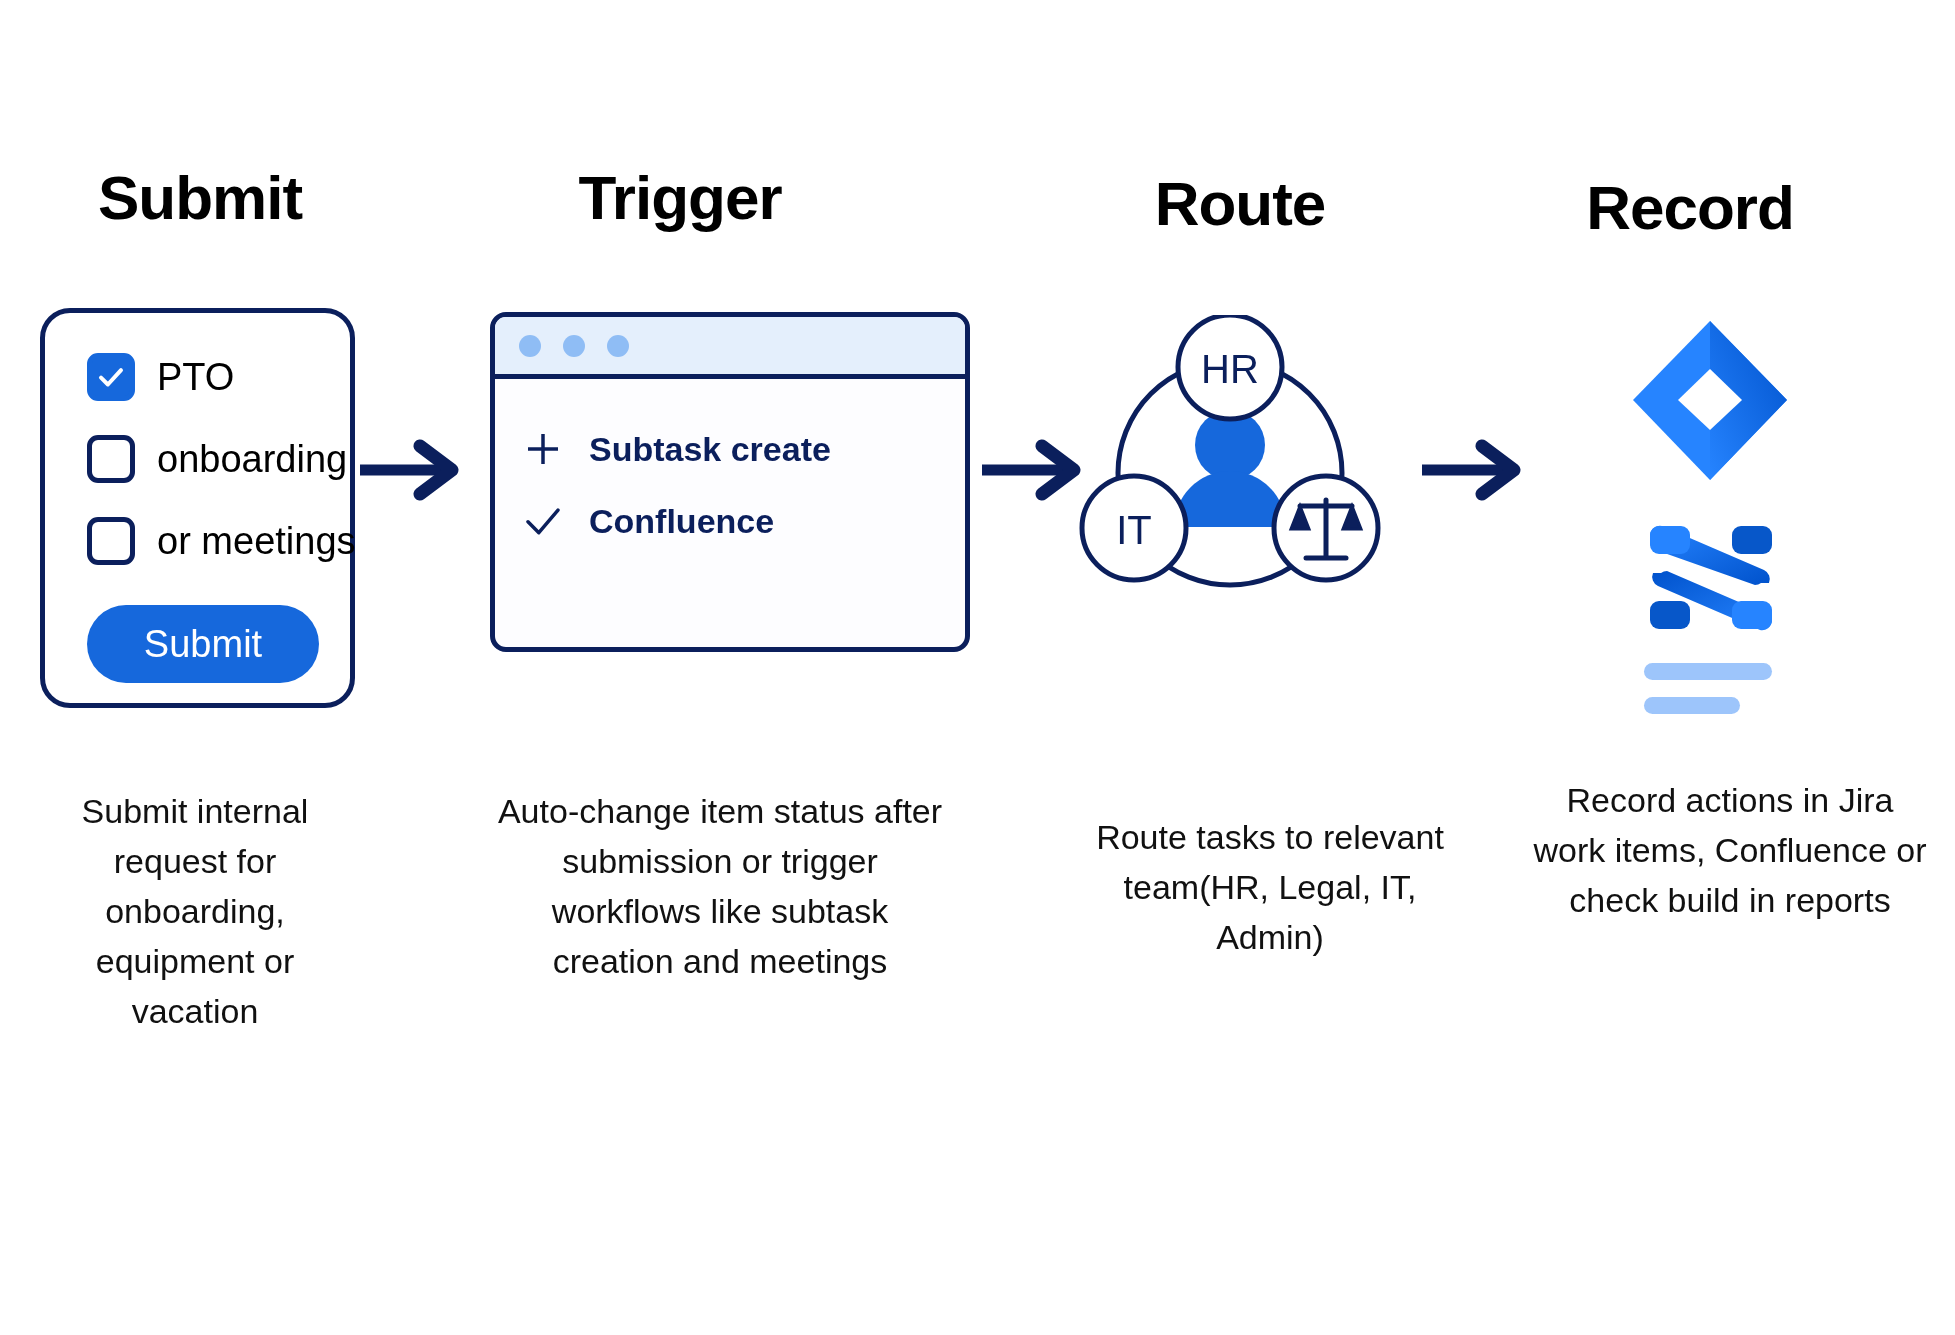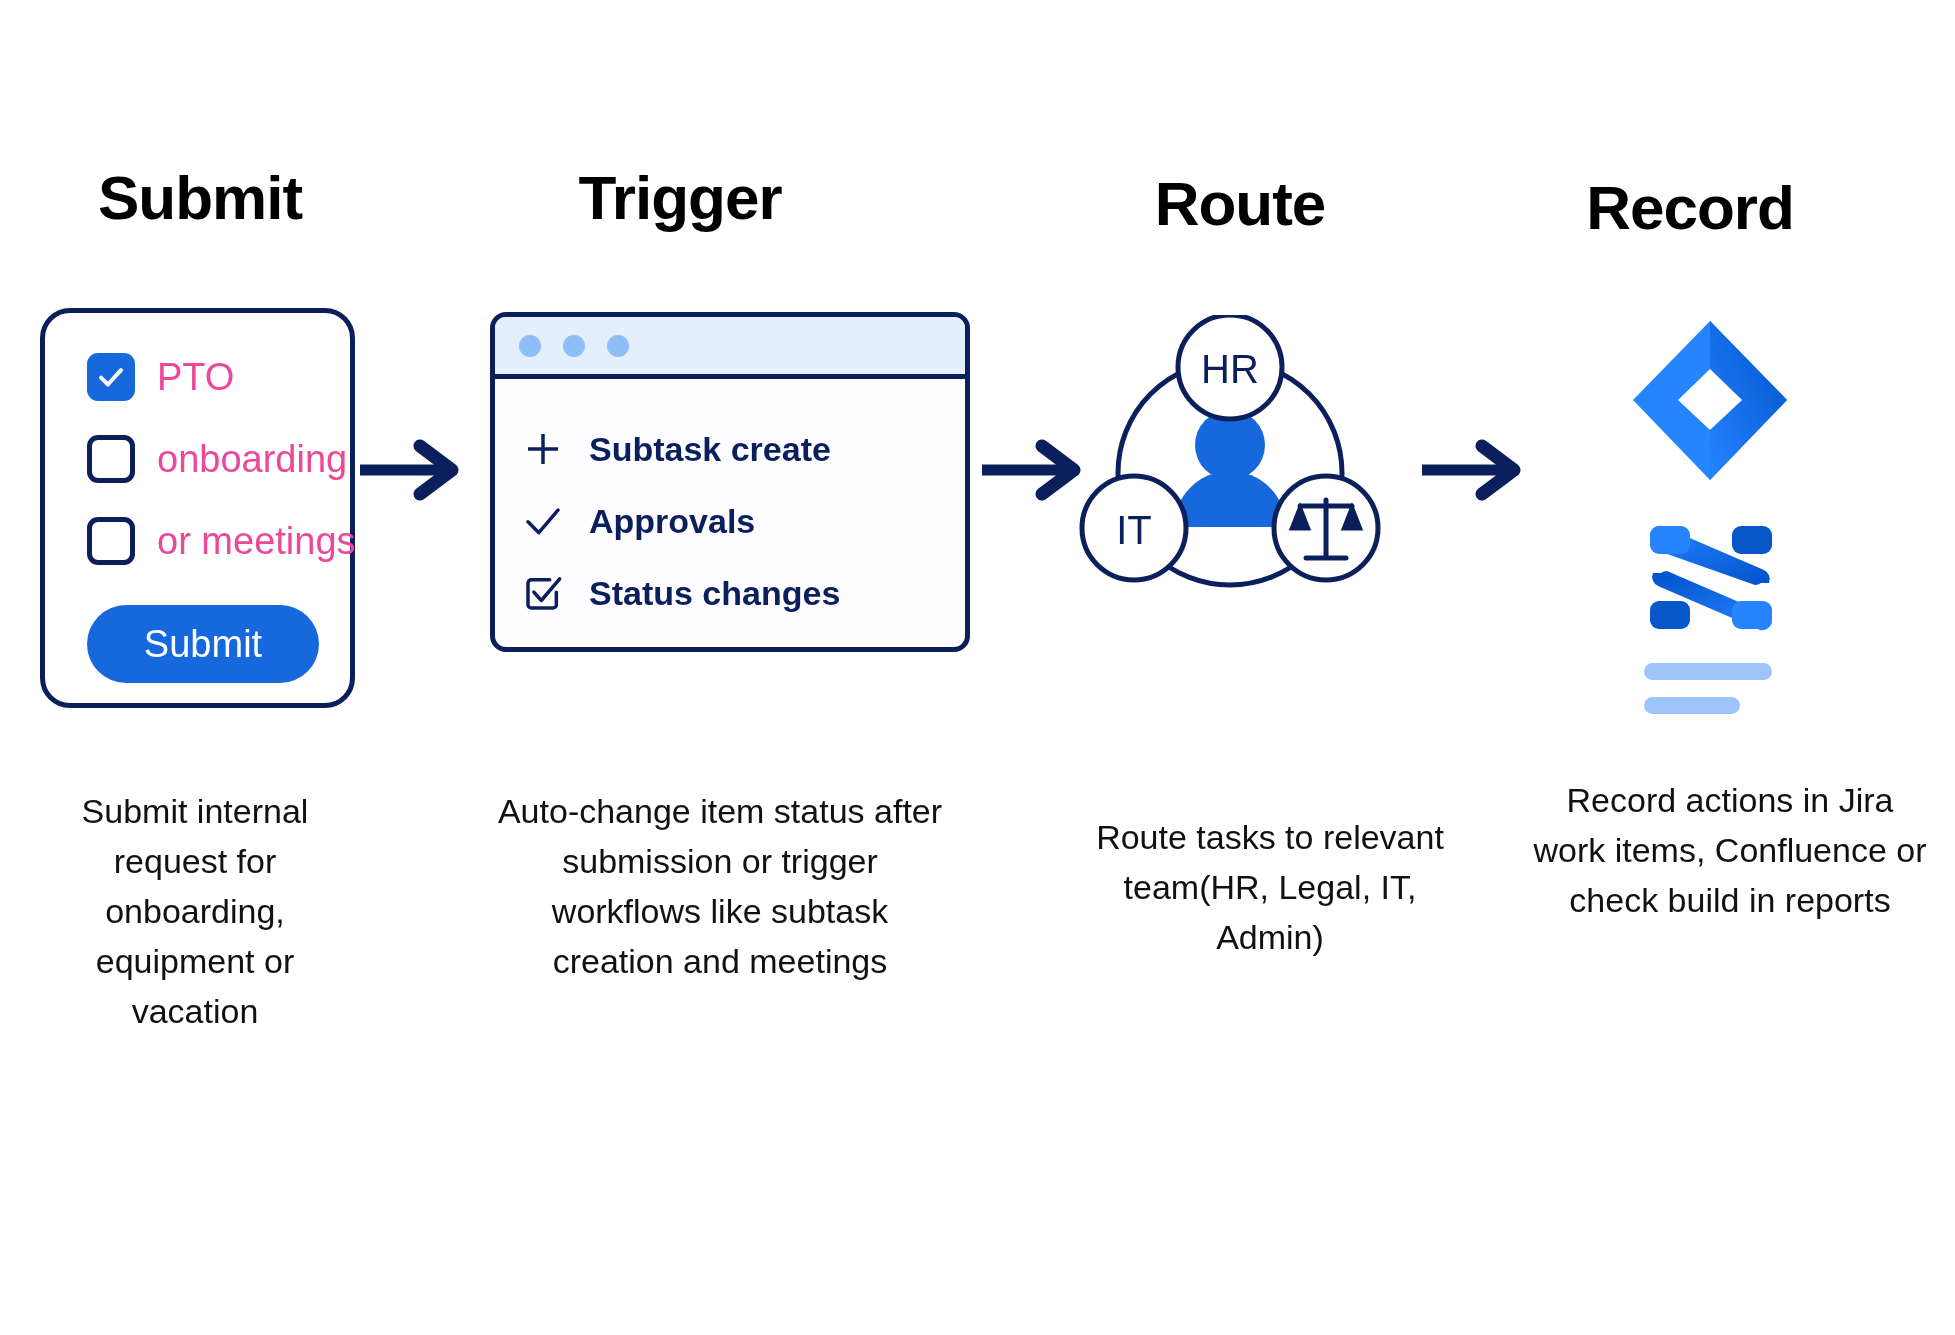--- a/index.html
+++ b/index.html
@@ -52,21 +52,21 @@
   #cb-row-1{top:122px;justify-content:space-between;}
   #cb-row-2{top:204px;}
   .cb-box{
     width:48px;height:48px;border-radius:11px;
     border:5px solid #0b1f5c;box-sizing:border-box;background:#fff;
     display:flex;align-items:center;justify-content:center;flex:none;
   }
   .cb-box.checked{background:#1668dc;border-color:#1668dc;}
   .cb-box.checked svg{display:block;}
   .cb-box svg{display:none;}
-  .cb-label{font-size:38px;color:#ec4899;white-space:nowrap;}
+  .cb-label{font-size:38px;color:#000000;white-space:nowrap;}
   #submit-btn{
     position:absolute;left:42px;top:292px;width:232px;height:78px;
     border-radius:39px;background:#1668dc;border:none;
     color:#ffffff;font-size:38px;font-family:"Liberation Sans",sans-serif;
     cursor:pointer;
   }
 
   
   #trigger-card{
     position:absolute;left:490px;top:312px;width:480px;height:340px;
@@ -160,32 +160,23 @@
         </span>
         <span class="tr-label">Subtask create</span>
       </div>
 
       <div class="tr-row">
         <span class="tr-ico">
           <svg width="40" height="40" viewBox="0 0 24 24">
             <path d="M3 12.5 L9.5 19 L21 5.5" stroke="#0b1f5c" stroke-width="2.1" stroke-linecap="round" stroke-linejoin="round" fill="none"></path>
           </svg>
         </span>
-        <span class="tr-label">Approvals</span>
+        <span class="tr-label">Confluence</span>
       </div>
 
-      <div class="tr-row">
-        <span class="tr-ico">
-          <svg width="40" height="40" viewBox="0 0 24 24">
-            <path d="M20 11.5 V19 a2 2 0 0 1 -2 2 H5 a2 2 0 0 1 -2 -2 V6 a2 2 0 0 1 2 -2 H16" stroke="#0b1f5c" stroke-width="2.1" fill="none" stroke-linecap="round" stroke-linejoin="round"></path>
-            <path d="M6.5 11.5 L11 16.5 L22 3.5" stroke="#0b1f5c" stroke-width="2.1" fill="none" stroke-linecap="round" stroke-linejoin="round"></path>
-          </svg>
-        </span>
-        <span class="tr-label">Status changes</span>
-      </div>
 
     </div>
   </div>
 
   <div class="arrow" id="arrow-2">
     <svg width="110" height="64" viewBox="0 0 110 64">
       <path d="M2 32 H84" stroke="#0b1f5c" stroke-width="11" stroke-linecap="butt" fill="none"></path>
       <path d="M62 8 L94 32 L62 56" stroke="#0b1f5c" stroke-width="13" stroke-linecap="round" stroke-linejoin="round" fill="none"></path>
     </svg>
   </div>

